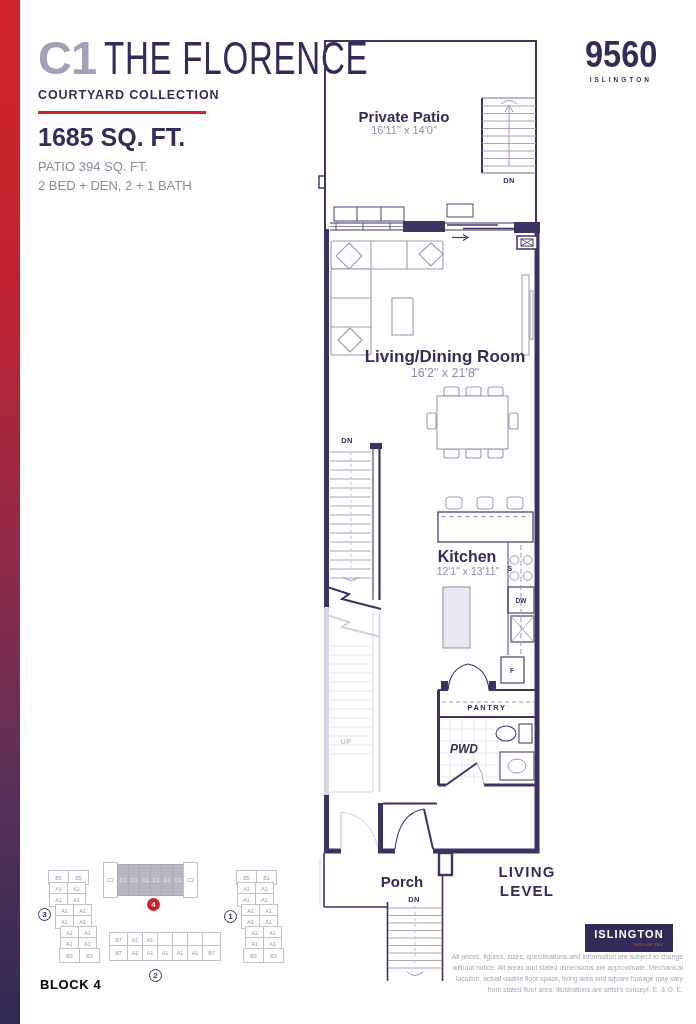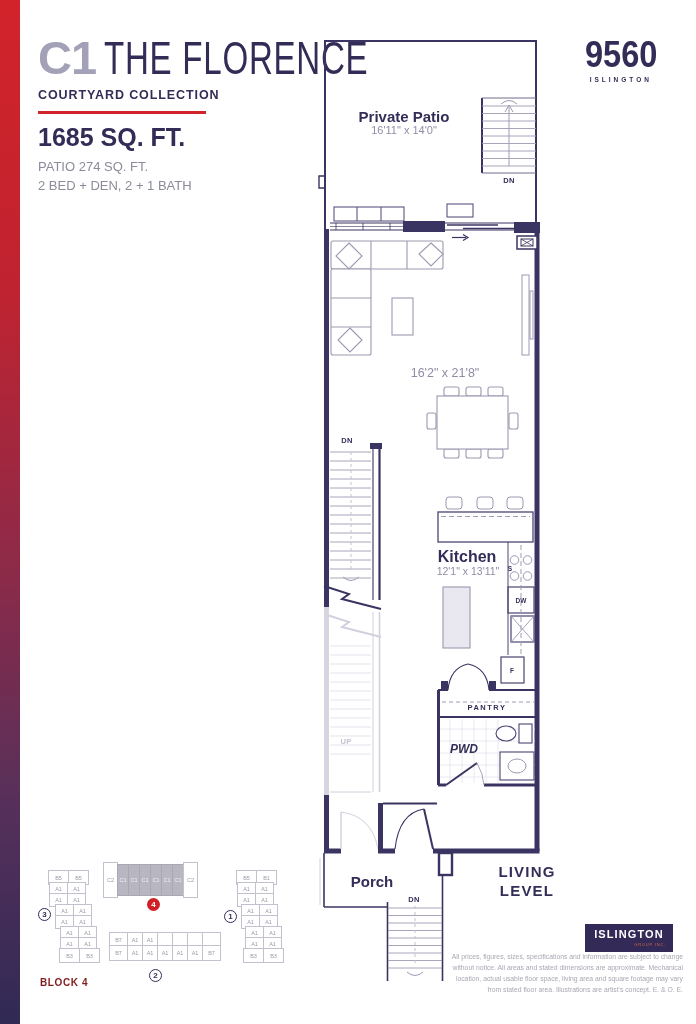--- a/index.html
+++ b/index.html
@@ -42,22 +42,22 @@
         display:flex;align-items:center;justify-content:center;font-size:5.5px;color:#9a99a8;}
   .k2cell.b7{width:17px;}
   .k4row{position:absolute;left:104px;top:862px;display:flex;align-items:center;}
   .k4cell{width:10px;height:30px;margin-left:-1px;border:1px solid #a9a8b4;background:#b8b7c1;
         display:flex;align-items:center;justify-content:center;font-size:5.5px;color:#f0eff4;}
   .k4cell.end{width:13px;height:34px;background:#fff;border-color:#c2c1ce;color:#9a99a8;}
   .kbadge{position:absolute;width:13px;height:13px;border-radius:50%;display:flex;align-items:center;
         justify-content:center;font-size:8px;font-weight:bold;}
   .kbadge.outline{border:1.4px solid #332e58;color:#332e58;background:#fff;box-sizing:border-box;}
   .kbadge.filled{background:#cf2027;color:#fff;}
-  .block-caption{position:absolute;left:40px;top:977px;font-size:10px;font-weight:bold;
-        letter-spacing:.6px;color:#7f1d1d;}
+  .block-caption{position:absolute;left:40px;top:977px;font-size:13px;font-weight:bold;
+        letter-spacing:.6px;color:#000000;}
   
   .logo-box{position:absolute;left:585px;top:924px;width:88px;height:28px;background:#332a57;
         display:flex;flex-direction:column;align-items:center;justify-content:center;}
   .logo-main{font-size:11px;font-weight:bold;letter-spacing:1.1px;color:#ffffff;line-height:1;}
   .logo-sub{font-size:4px;letter-spacing:.8px;color:#d0694c;align-self:flex-end;margin-right:7px;margin-top:1.5px;}
   .disclaimer{position:absolute;right:13px;top:951px;width:250px;text-align:right;font-size:6.8px;
         color:#a9a8b4;line-height:1.62;}
 </style>
 </head>
 <body>
@@ -67,21 +67,21 @@
   <div class="gradient-bar"></div>
 
   <div class="hdr">
     <div class="title-row">
       <span class="unit-code">C1</span>
       <span class="unit-name">THE FLORENCE</span>
     </div>
     <div class="collection">COURTYARD COLLECTION</div>
     <div class="red-rule"></div>
     <div class="area">1685 SQ. FT.</div>
-    <div class="sub first">PATIO 274 SQ. FT.</div>
+    <div class="sub first">PATIO 394 SQ. FT.</div>
     <div class="sub">2 BED + DEN, 2 + 1 BATH</div>
   </div>
 
   <div class="brand">
     <div class="brand-number">9560</div>
     <div class="brand-name">ISLINGTON</div>
   </div>
 
   <svg class="plan" viewBox="0 0 696 1024">
 
@@ -245,26 +245,27 @@
       <line x1="387.5" y1="902" x2="387.5" y2="981" stroke="#3a3462" stroke-width="1.6"></line>
       <line x1="442.5" y1="875" x2="442.5" y2="981" stroke="#3a3462" stroke-width="1.6"></line>
       <path d="M388 908H442M388 915.5H442M388 923H442M388 930.5H442M388 938H442M388 945.5H442M388 953H442M388 960.5H442M388 968H442" stroke="#9d9bb2" stroke-width=".9"></path>
       <line x1="415" y1="906" x2="415" y2="966" stroke="#c3c1d2" stroke-width="1" stroke-dasharray="3,3"></line>
       <path d="M407,972 Q415,979 423,972" stroke="#9d9bb2" stroke-width="1"></path>
     </g>
   </svg>
 
   <div class="plabel" style="left:404px;top:116px;font-size:15px;">Private Patio</div>
   <div class="plabel pdims" style="left:404px;top:130px;font-size:11px;">16'11" x 14'0"</div>
+  <div class="plabel" style="left:445px;top:357px;font-size:17px;">Living/Dining Room</div>
   <div class="plabel pdims" style="left:445px;top:373px;font-size:12.5px;">16'2" x 21'8"</div>
   <div class="plabel" style="left:467px;top:557px;font-size:16px;">Kitchen</div>
   <div class="plabel pdims" style="left:468px;top:571px;font-size:10.5px;">12'1" x 13'11"</div>
   <div class="plabel" style="left:487px;top:707px;font-size:7.5px;letter-spacing:1.5px;">PANTRY</div>
   <div class="plabel" style="left:464px;top:749px;font-size:12px;font-style:italic;">PWD</div>
-  <div class="plabel" style="left:372px;top:881px;font-size:15px;">Porch</div>
+  <div class="plabel" style="left:402px;top:881px;font-size:15px;">Porch</div>
   <div class="plabel tiny" style="left:509px;top:180px;">DN</div>
   <div class="plabel tiny" style="left:347px;top:440px;">DN</div>
   <div class="plabel tiny" style="left:414px;top:899px;">DN</div>
   <div class="plabel tiny up-lbl" style="left:346px;top:741px;">UP</div>
   <div class="plabel appl" style="left:510px;top:568px;">S</div>
   <div class="plabel appl" style="left:521px;top:600px;">DW</div>
   <div class="plabel appl" style="left:512px;top:670px;">F</div>
 
   <div class="level-lbl">
     <div>LIVING</div>

